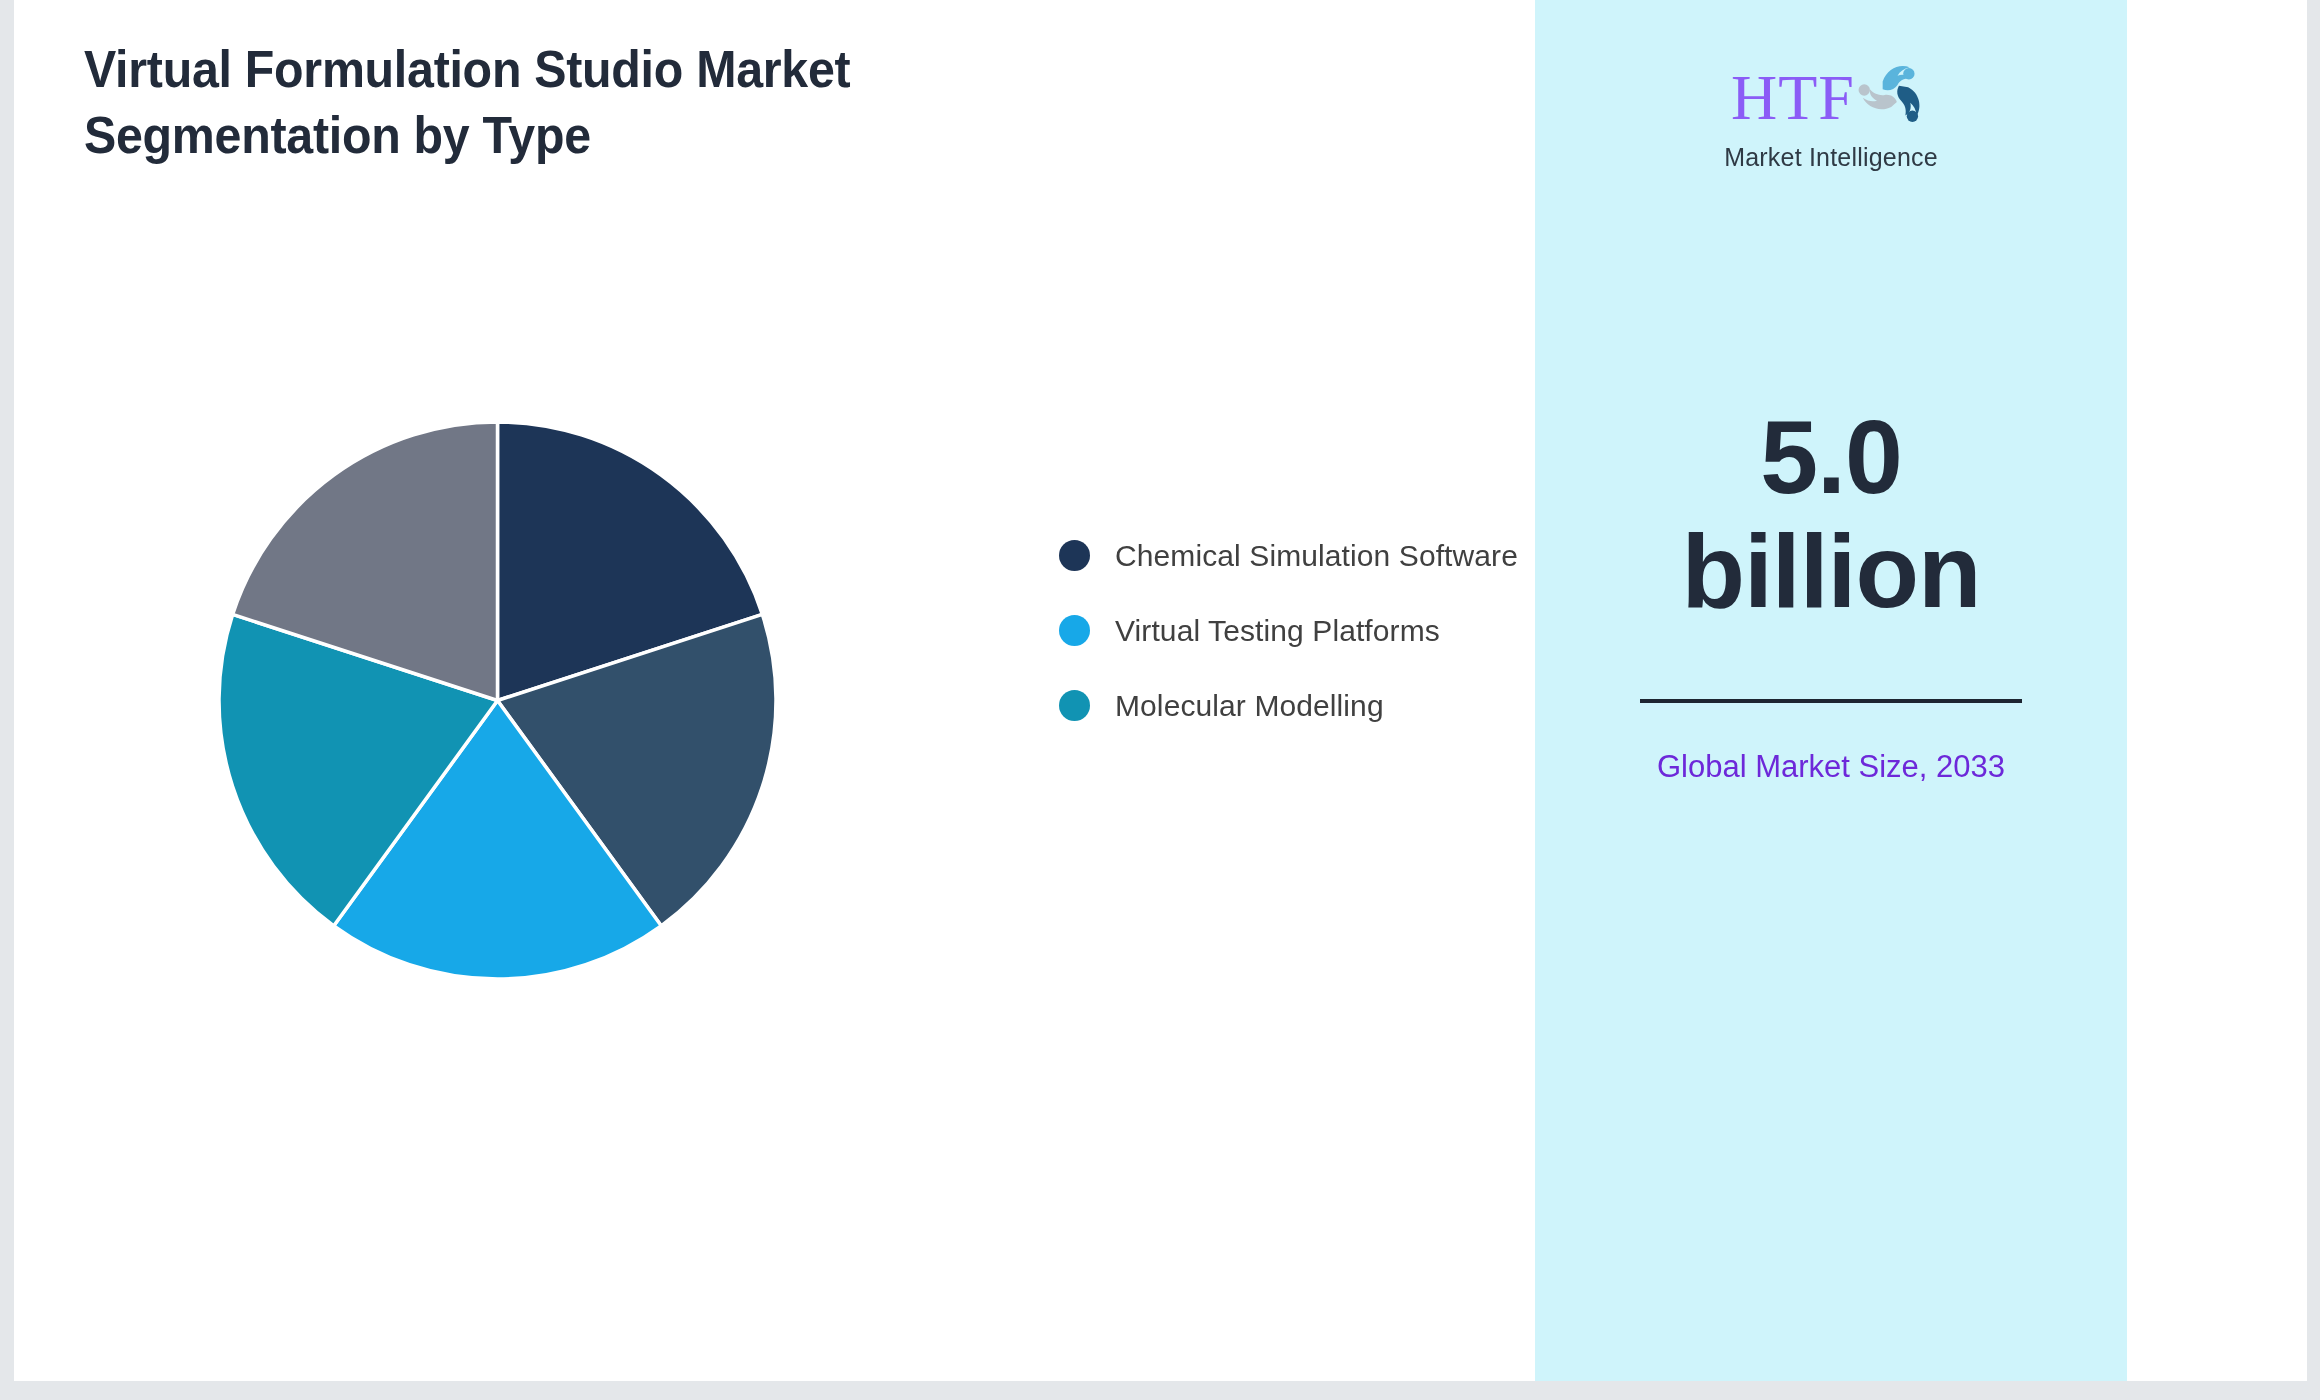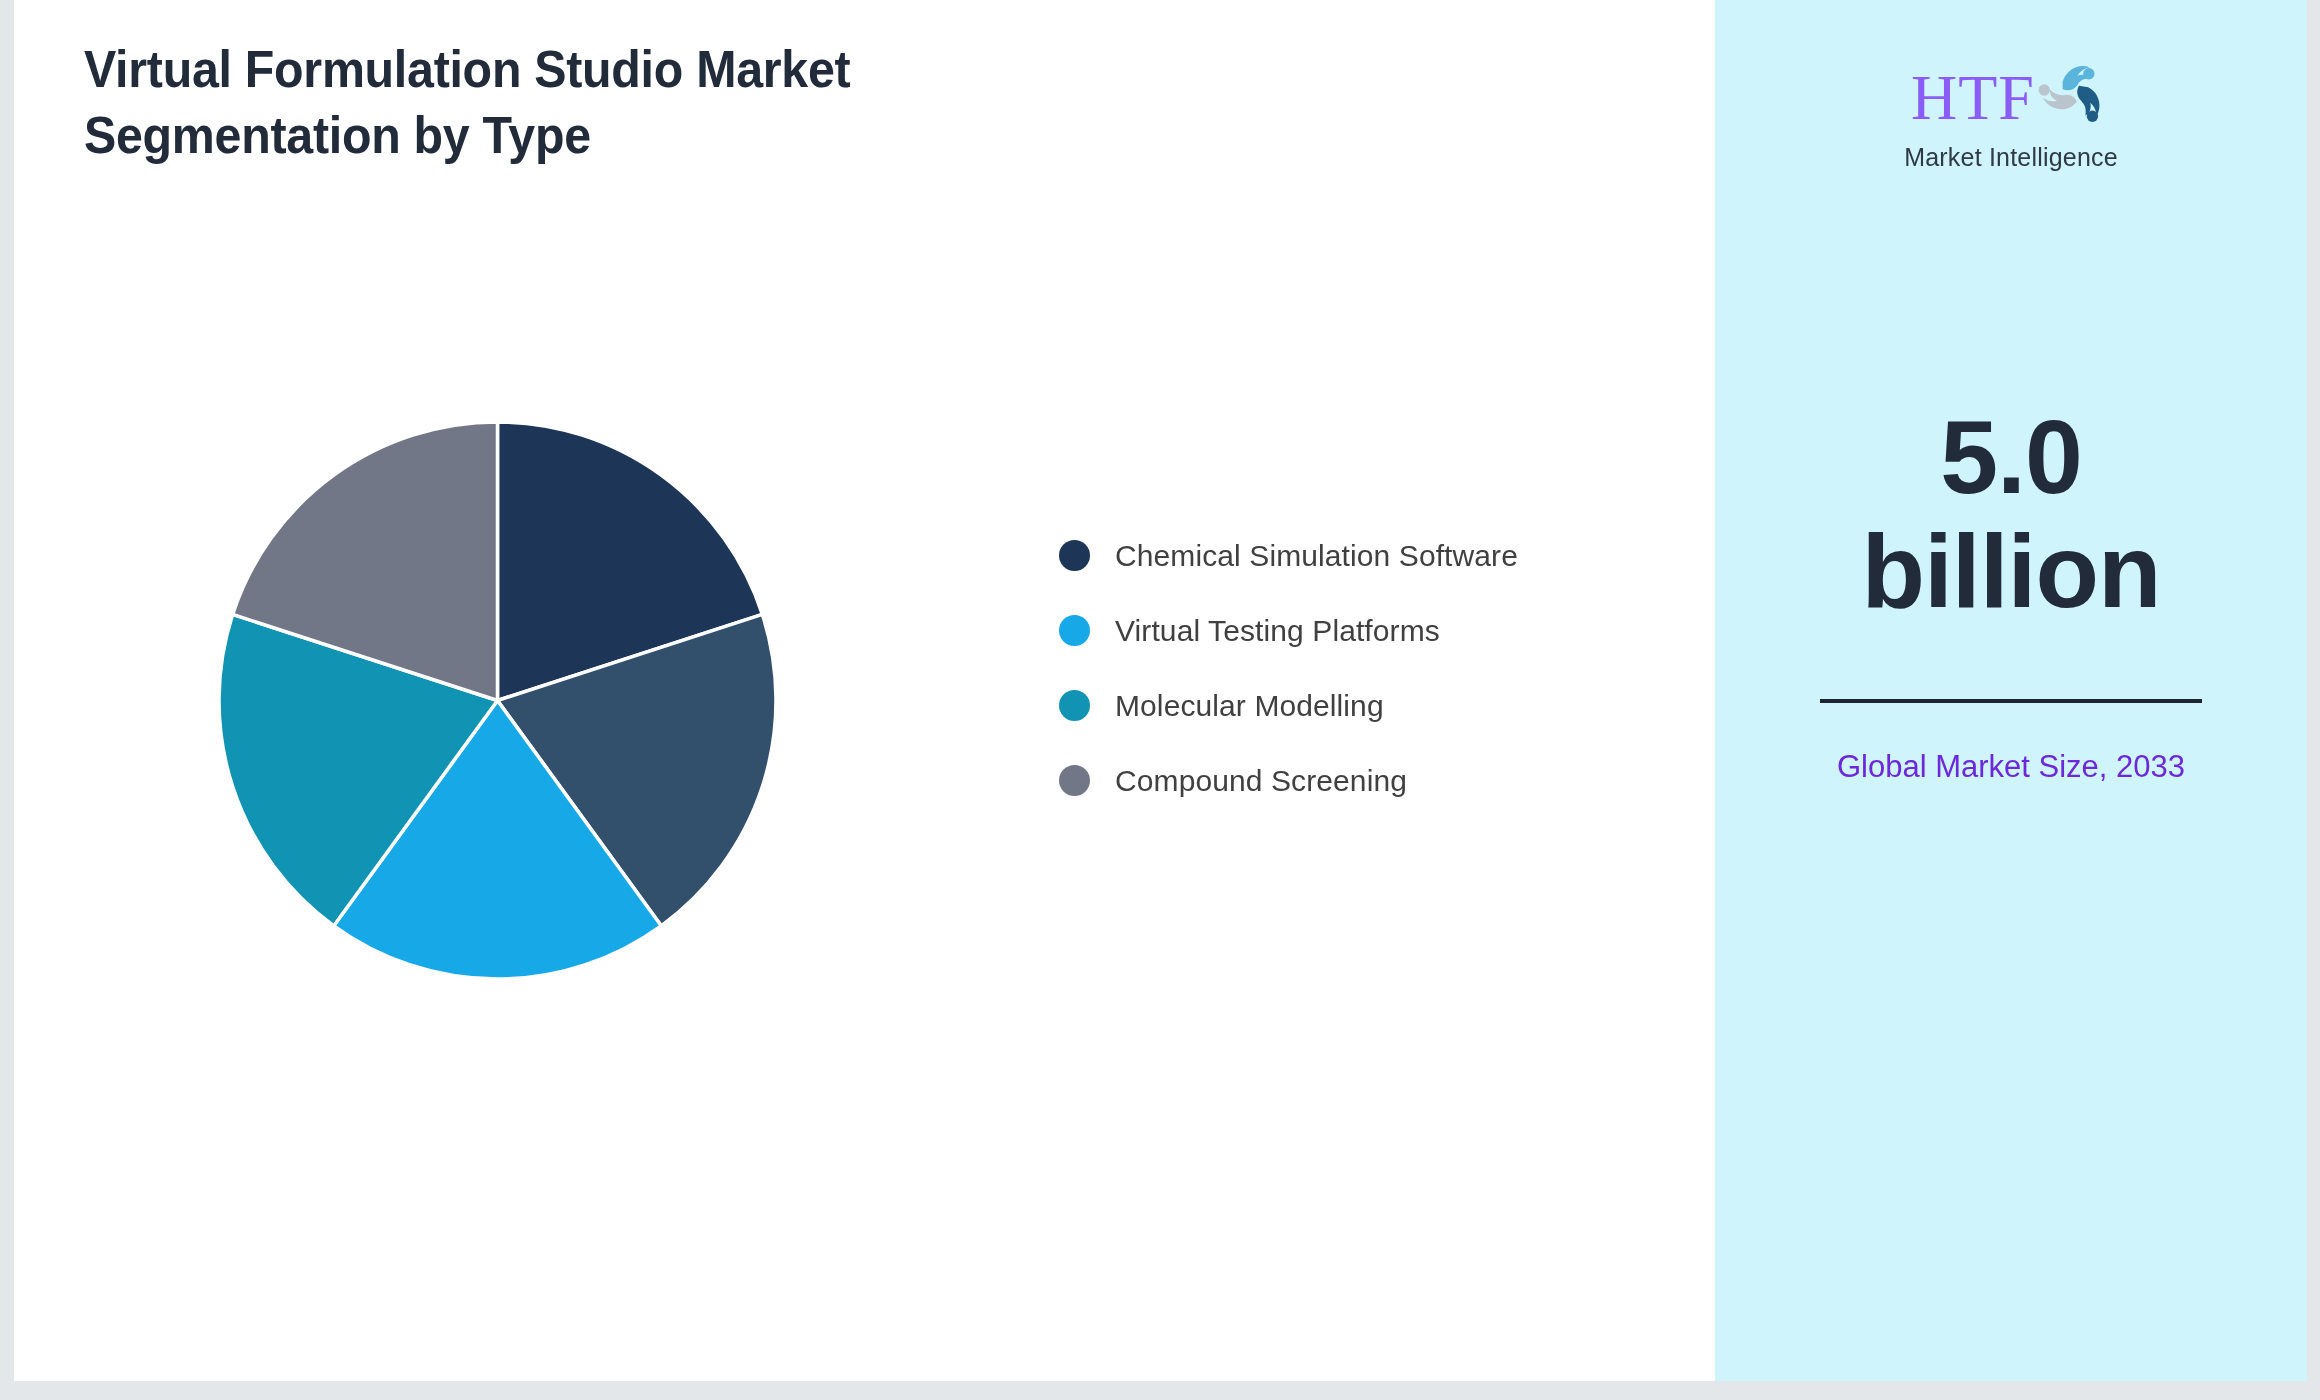--- a/index.html
+++ b/index.html
@@ -21,21 +21,21 @@
     width: 2293px;
     height: 1381px;
     background: #ffffff;
     display: flex;
     flex-direction: row;
   }
 
   
   #chart-pane {
     position: relative;
-    width: 1701px;
+    width: 1521px;
     height: 100%;
     background: #ffffff;
     flex: 0 0 auto;
   }
 
   #chart-title {
     position: absolute;
     left: 70px;
     top: 36px;
     width: 960px;
@@ -182,24 +182,20 @@
       <div class="legend-row">
         <span class="legend-swatch" style="background:#17a8e8"></span>
         <span class="legend-label">Virtual Testing Platforms</span>
       </div>
 
       <div class="legend-row">
         <span class="legend-swatch" style="background:#1193b3"></span>
         <span class="legend-label">Molecular Modelling</span>
       </div>
 
-      <div class="legend-row">
-        <span class="legend-swatch" style="background:#717786"></span>
-        <span class="legend-label">Compound Screening</span>
-      </div>
 
     </div>
   </div>
 
   <div id="stat-pane">
 
     <div id="brand-logo">
       <div id="logo-mark-row">
         <span id="logo-wordmark">HTF</span>
         <svg id="logo-emblem" width="74" height="68" viewBox="0 0 100 96">

